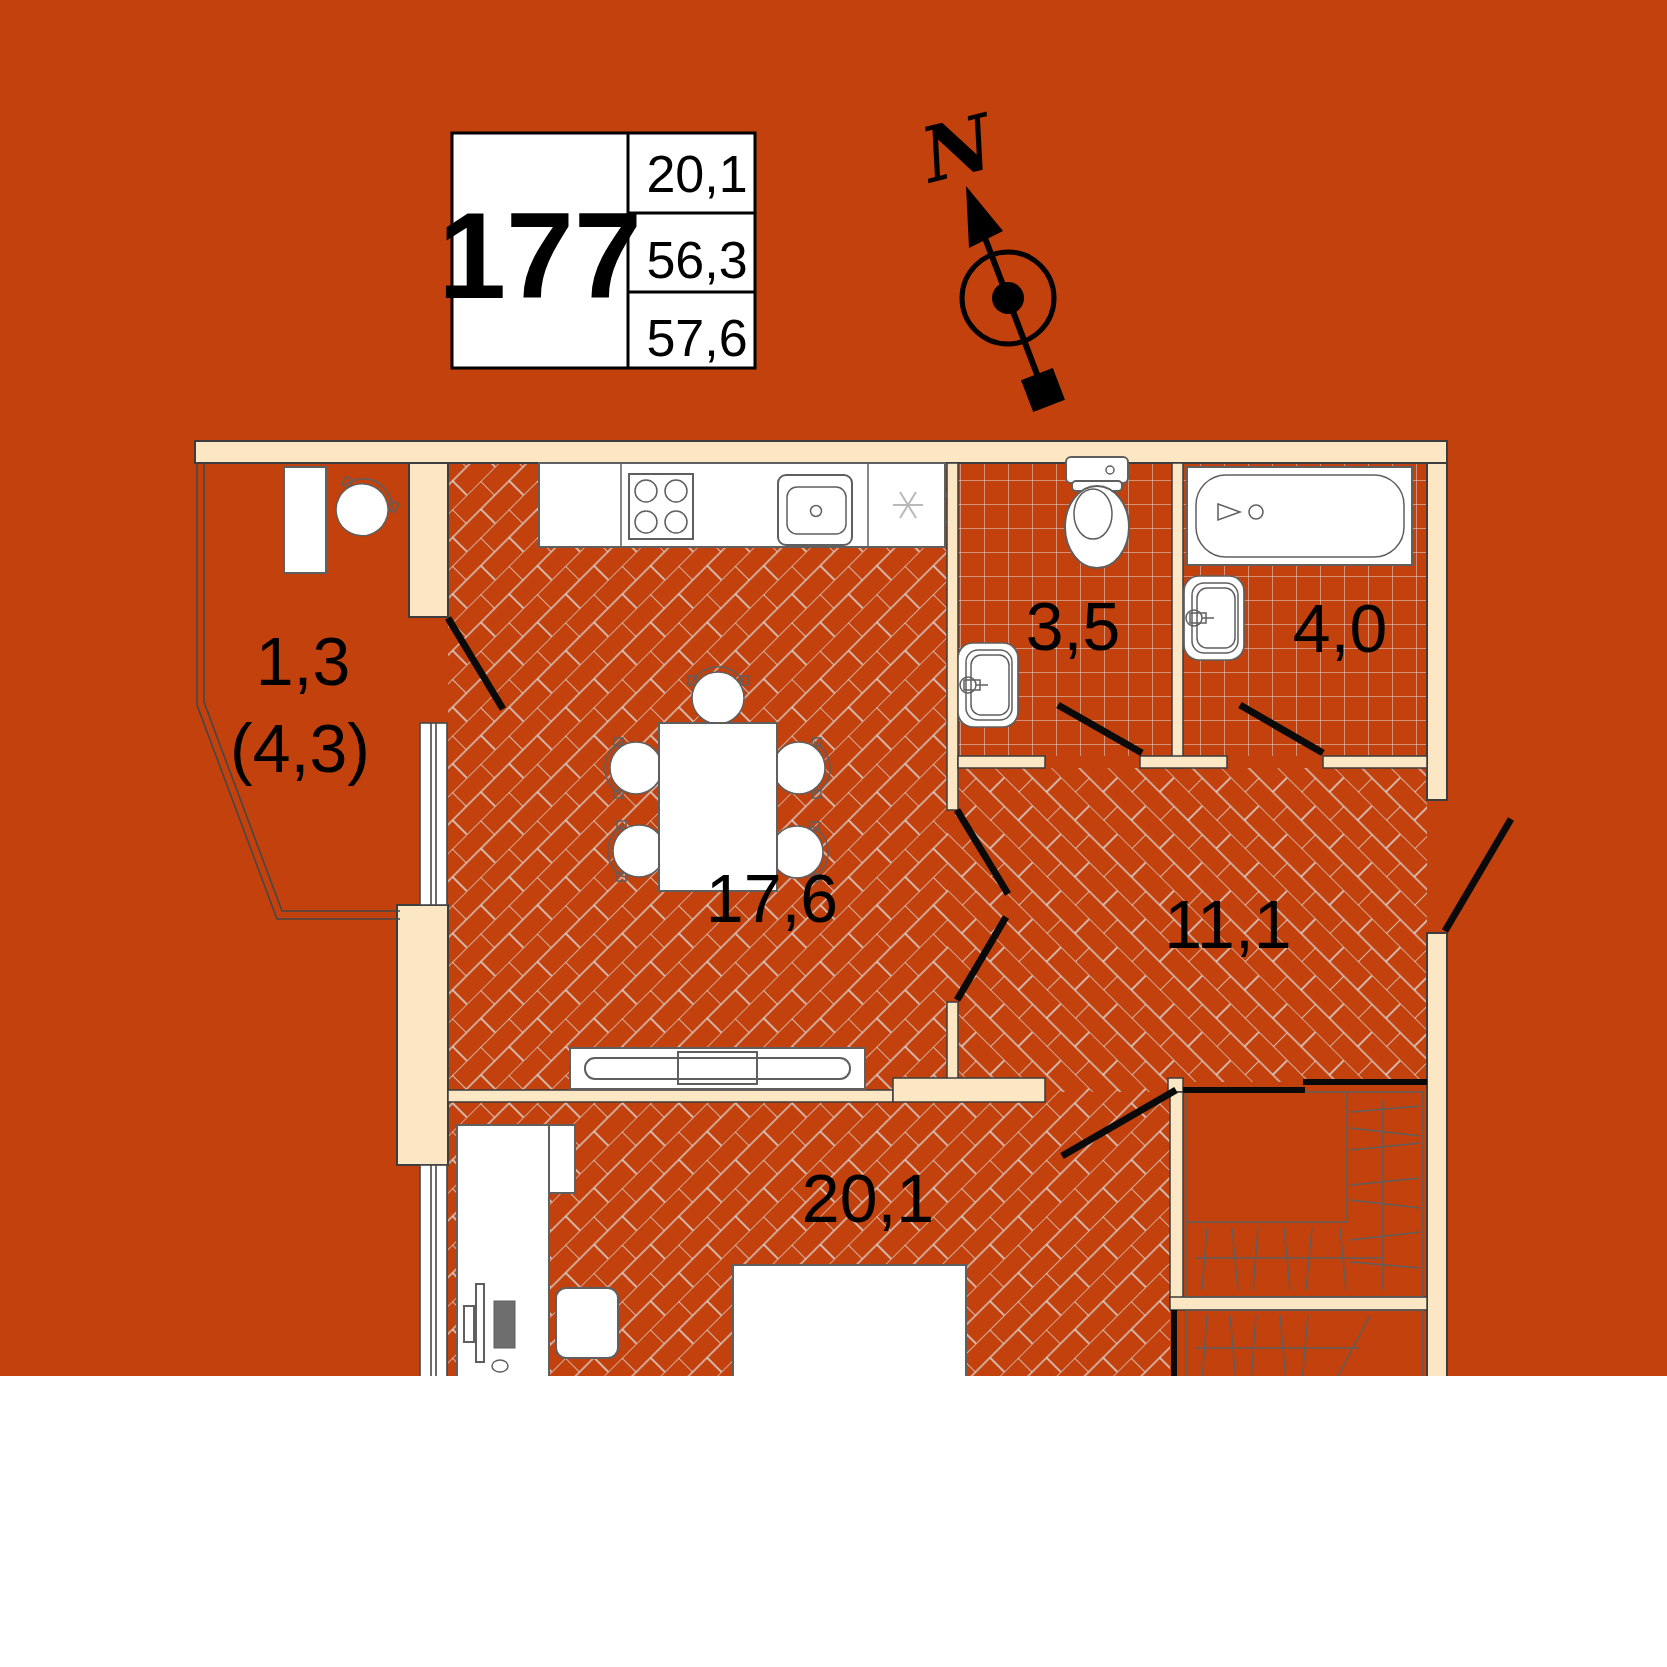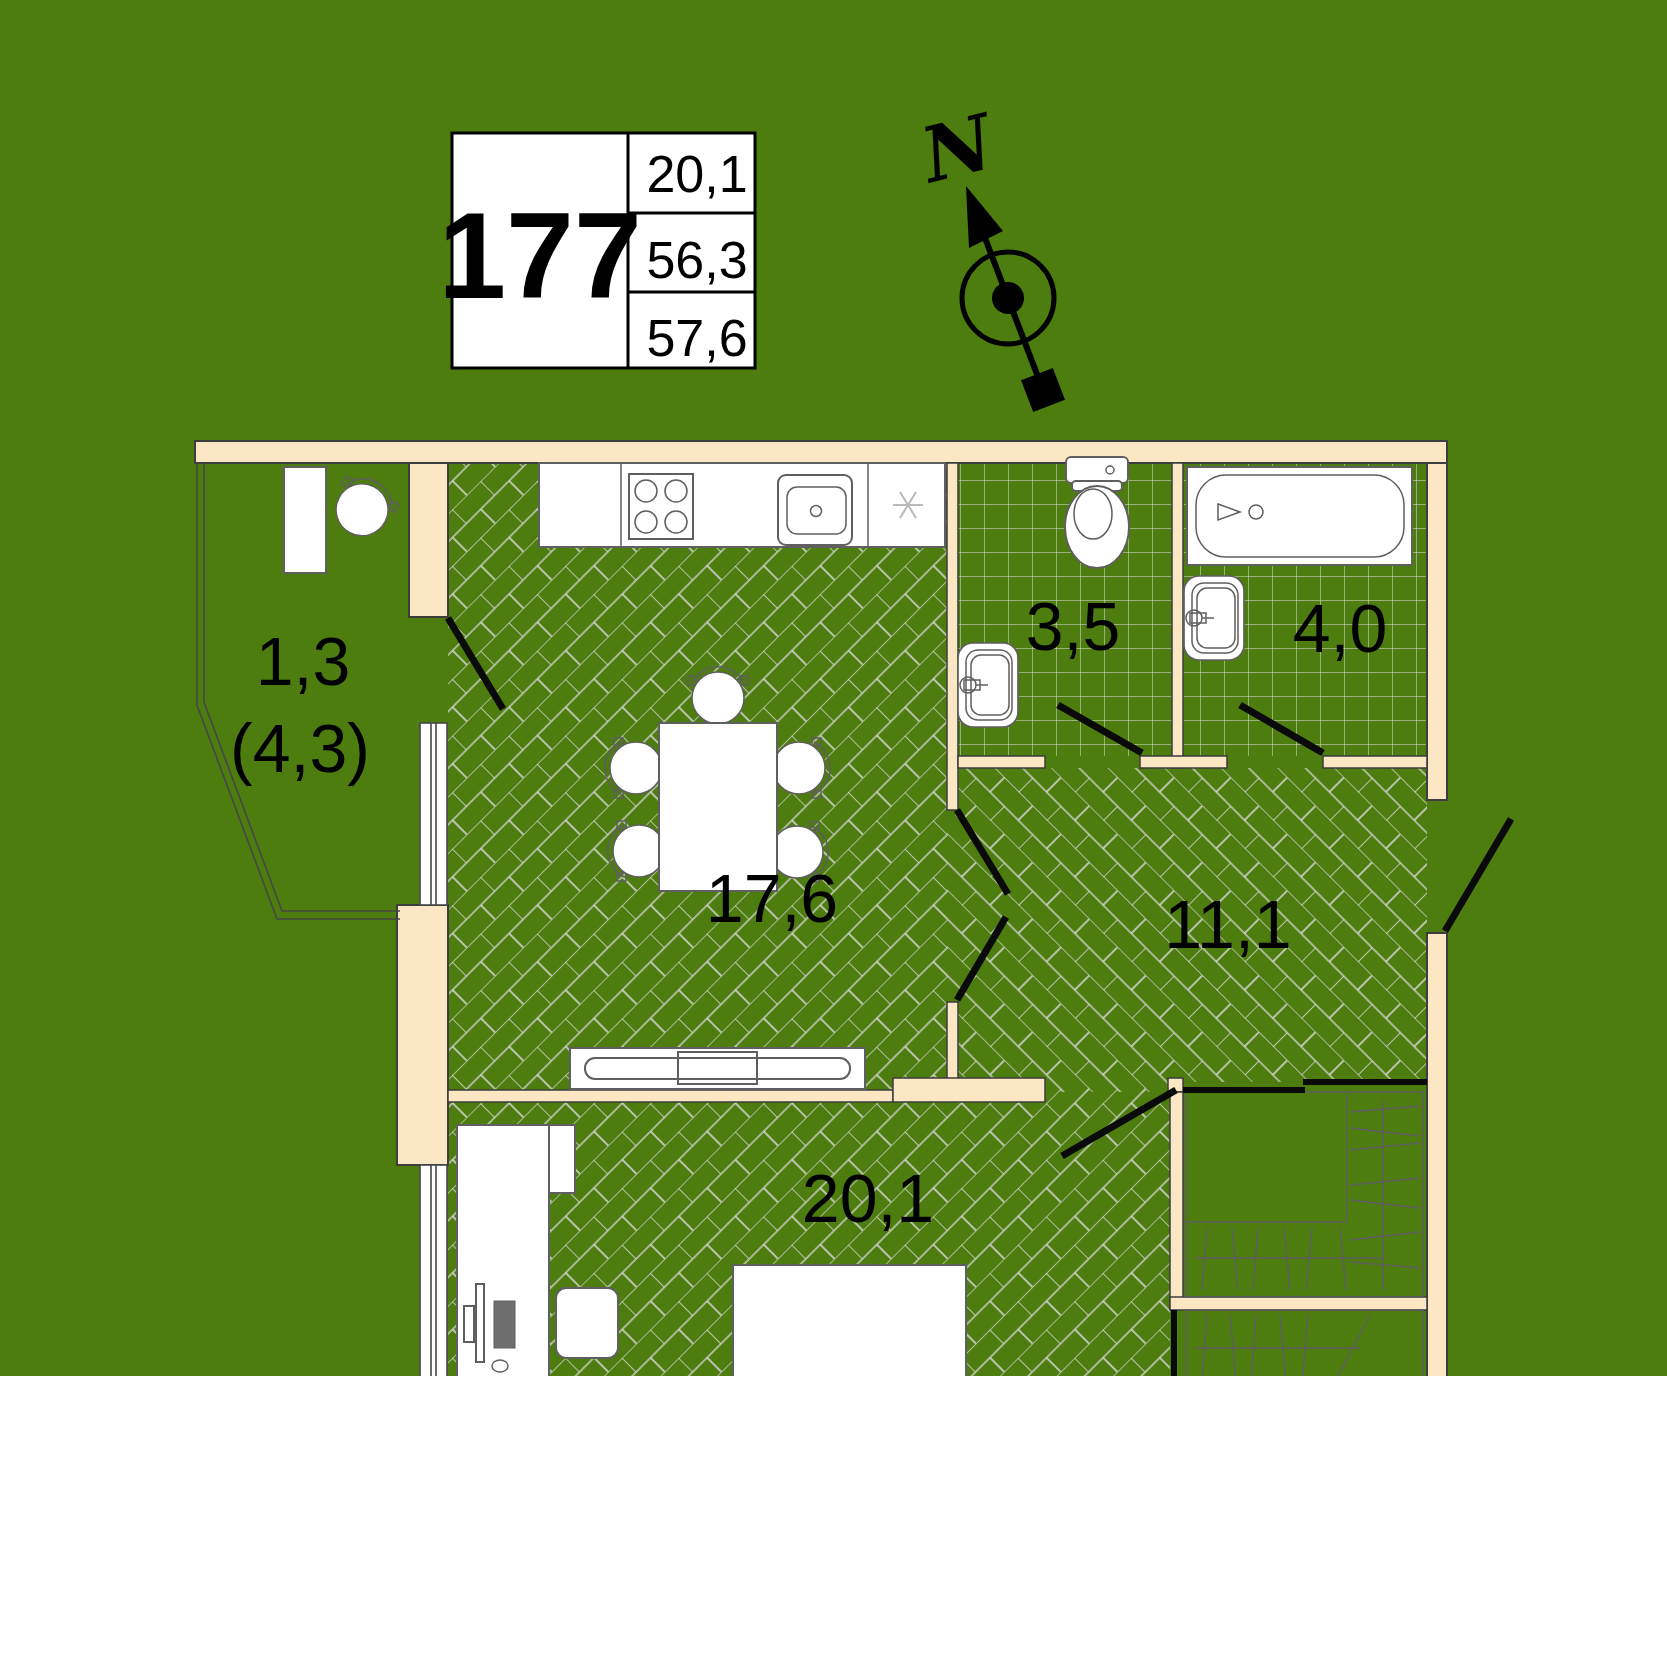--- a/index.html
+++ b/index.html
@@ -1,16 +1,16 @@
 <!DOCTYPE html>
 <html style="--wall-fill: #FBE7C4; --wall-stroke: #3D3D3D; --floor-line: #DBDBDB; --tile-line: #E4E4E4; --fixture-stroke: #5F5F5F; --door-line: #0A0A0A;"><head>
 <meta charset="utf-8">
 <style>
   html,body{margin:0;padding:0;background:#fff;}
-  .page{width:1667px;height:1376px;position:relative;background:#4d7c0f;font-family:"Liberation Sans",sans-serif;text-decoration:underline;}
+  .page{width:1667px;height:1376px;position:relative;background:#c2410c;font-family:"Liberation Sans",sans-serif;text-decoration:underline;}
   svg{position:absolute;left:0;top:0;}
 
   
   .wall{fill:var(--wall-fill,#FBE7C4);stroke:var(--wall-stroke,#3D3D3D);stroke-width:2;}
   .iwall{fill:var(--wall-fill,#FBE7C4);stroke:var(--wall-stroke,#3D3D3D);stroke-width:1.5;}
 
   
   .pl{stroke:var(--floor-line,#DCDCDC);stroke-width:1.3;fill:none;}
   .tl{stroke:var(--tile-line,#E6E6E6);stroke-width:1;fill:none;}
 

